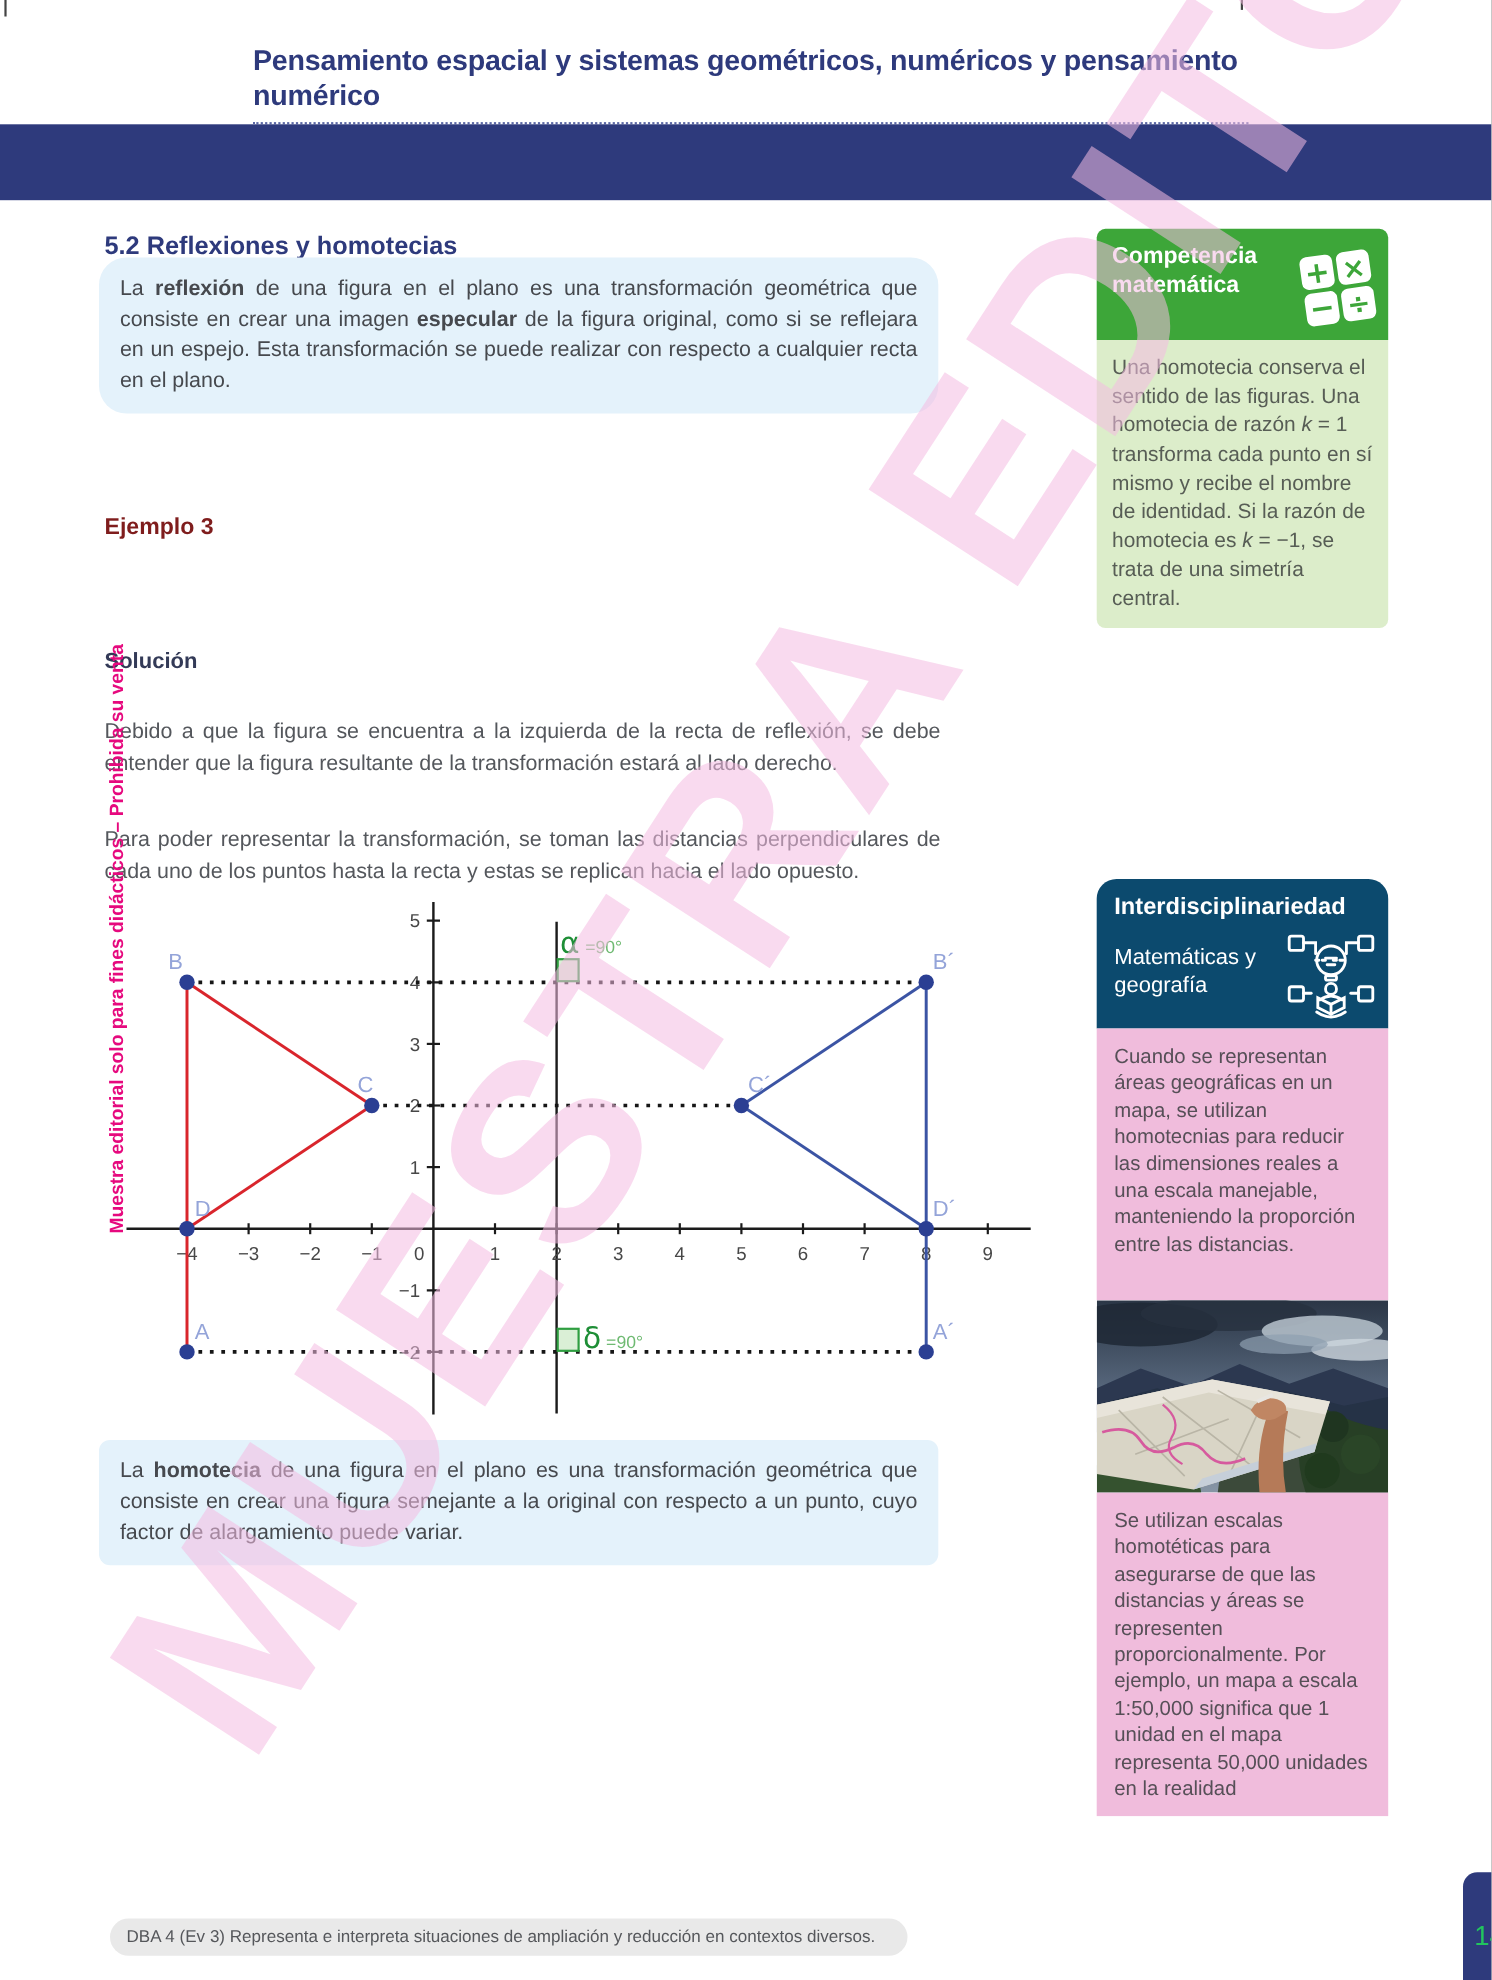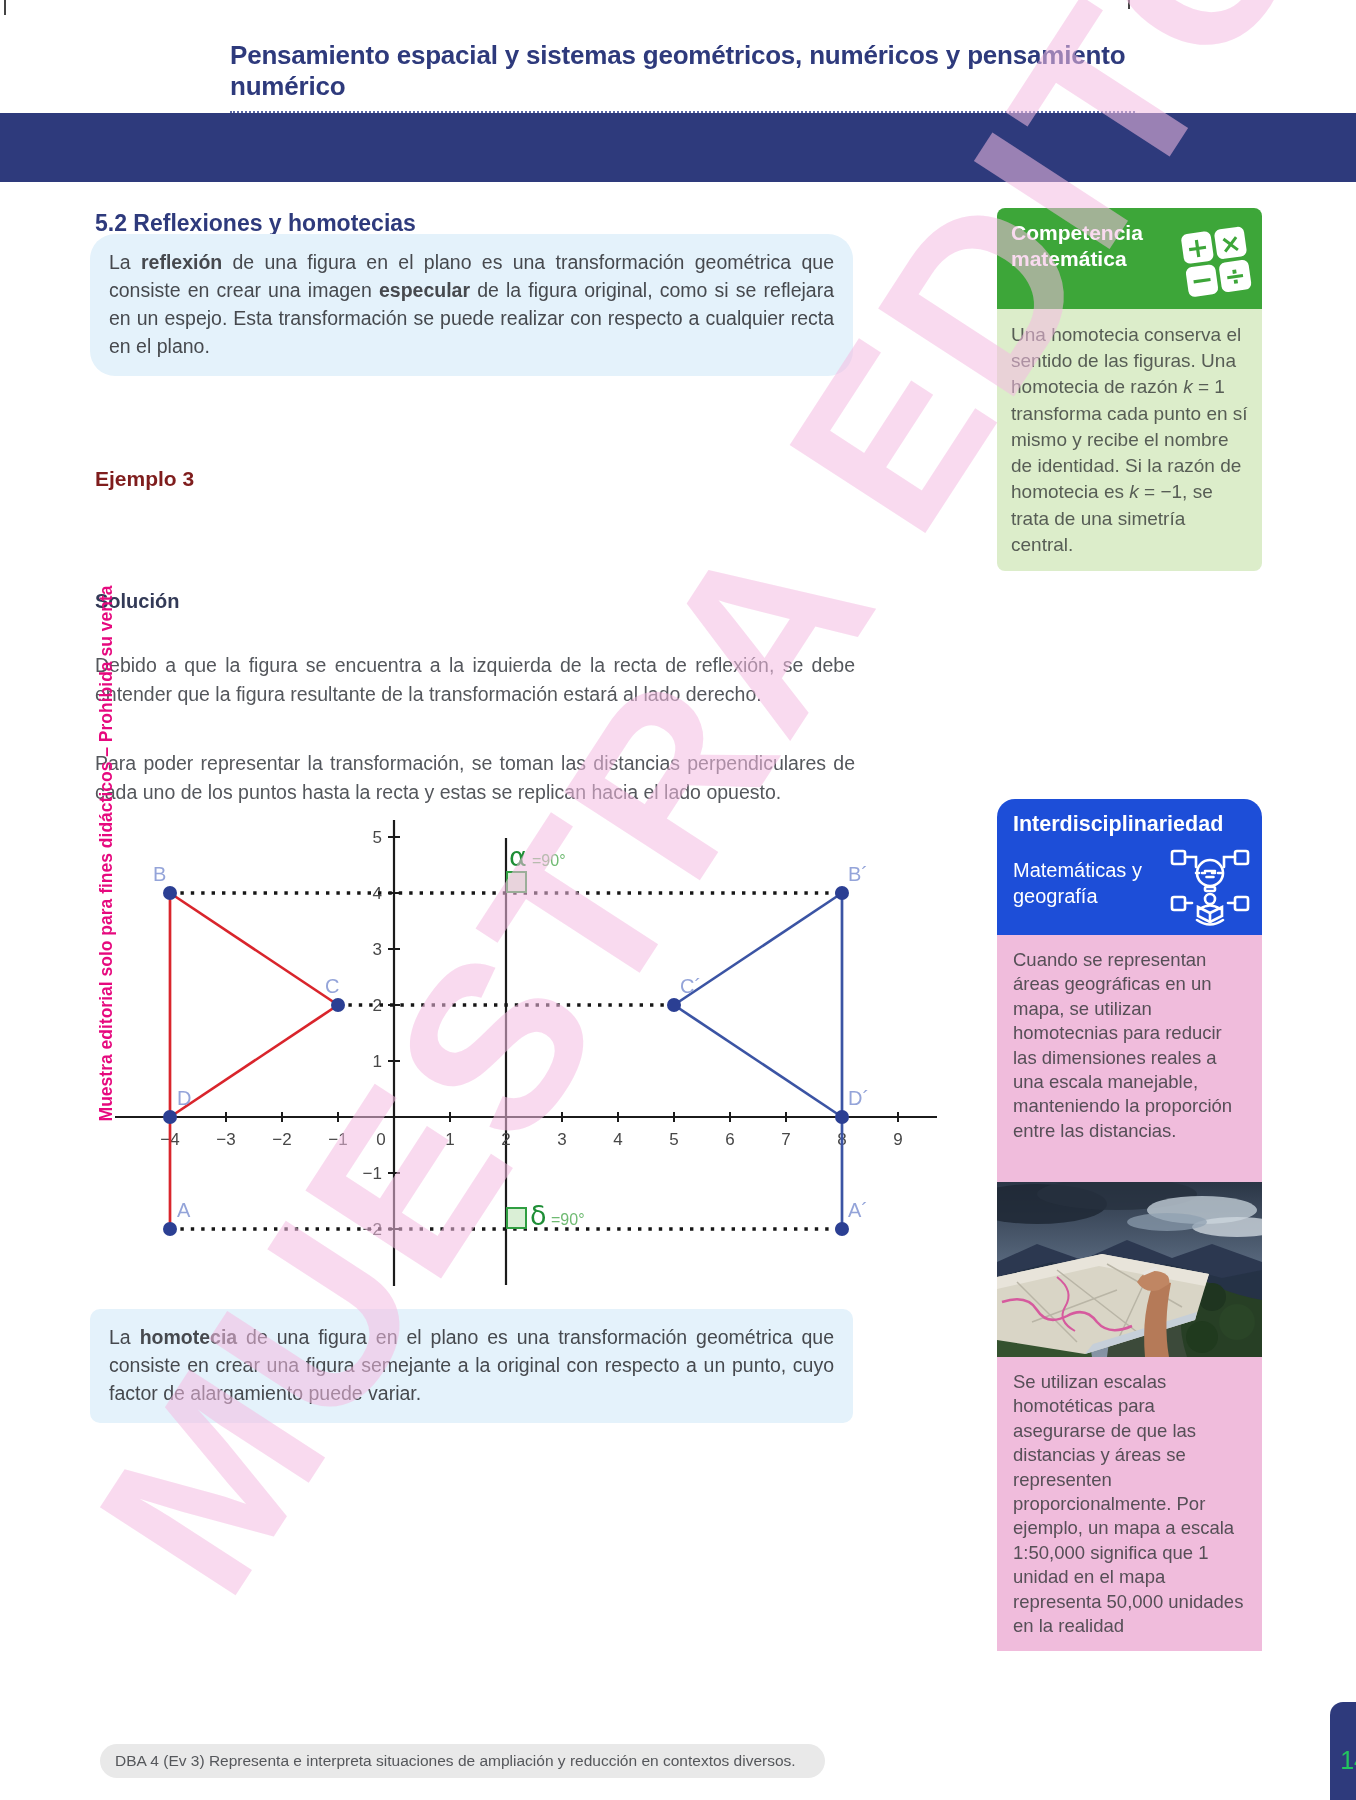--- a/index.html
+++ b/index.html
@@ -29,21 +29,21 @@
   .plabel{font:20px "Liberation Sans",sans-serif;fill:#94a4d9;}
   .gsym{font:27px "DejaVu Sans",sans-serif;fill:#1e8e36;}
   .gval{font:16px "Liberation Sans",sans-serif;fill:#6fba72;}
   
   .sidecol{left:997px;width:265px;box-sizing:border-box;}
   #comp-header{top:208px;height:101px;background:#3da639;border-radius:8px 8px 0 0;padding:12px 14px;}
   #comp-header .t{color:#fff;font-size:21px;font-weight:bold;line-height:1.25;}
   #comp-icon{position:absolute;right:8px;top:14px;width:76px;height:76px;}
   #comp-body{top:309px;background:#dcedca;border-radius:0 0 8px 8px;padding:13px 14px;
     font-size:19px;line-height:1.38;color:#575d55;}
-  #inter-header{top:799px;height:136px;background:#1d4ed8;border-radius:18px 18px 0 0;padding:13px 16px;}
+  #inter-header{top:799px;height:136px;background:#0c4a6e;border-radius:18px 18px 0 0;padding:13px 16px;}
   #inter-title{color:#fff;font-size:21.5px;font-weight:bold;}
   #inter-sub{color:#fff;font-size:20px;line-height:1.3;width:150px;margin-top:20px;}
   #inter-icon{position:absolute;right:10px;top:46px;width:84px;height:84px;}
   .pinkbody{background:#f0bcdc;padding:13px 16px;font-size:18.5px;line-height:1.32;color:#564f57;}
   #inter-body1{top:935px;height:247px;overflow:hidden;}
   #photo{top:1182px;height:175px;overflow:hidden;}
   #inter-body2{top:1357px;}
   
   #footer-pill{left:100px;top:1723px;width:725px;height:34px;background:#e9e9e9;border-radius:17px;
     font-size:15.5px;color:#55575b;line-height:34px;padding-left:15px;box-sizing:border-box;margin-top:21px;}

